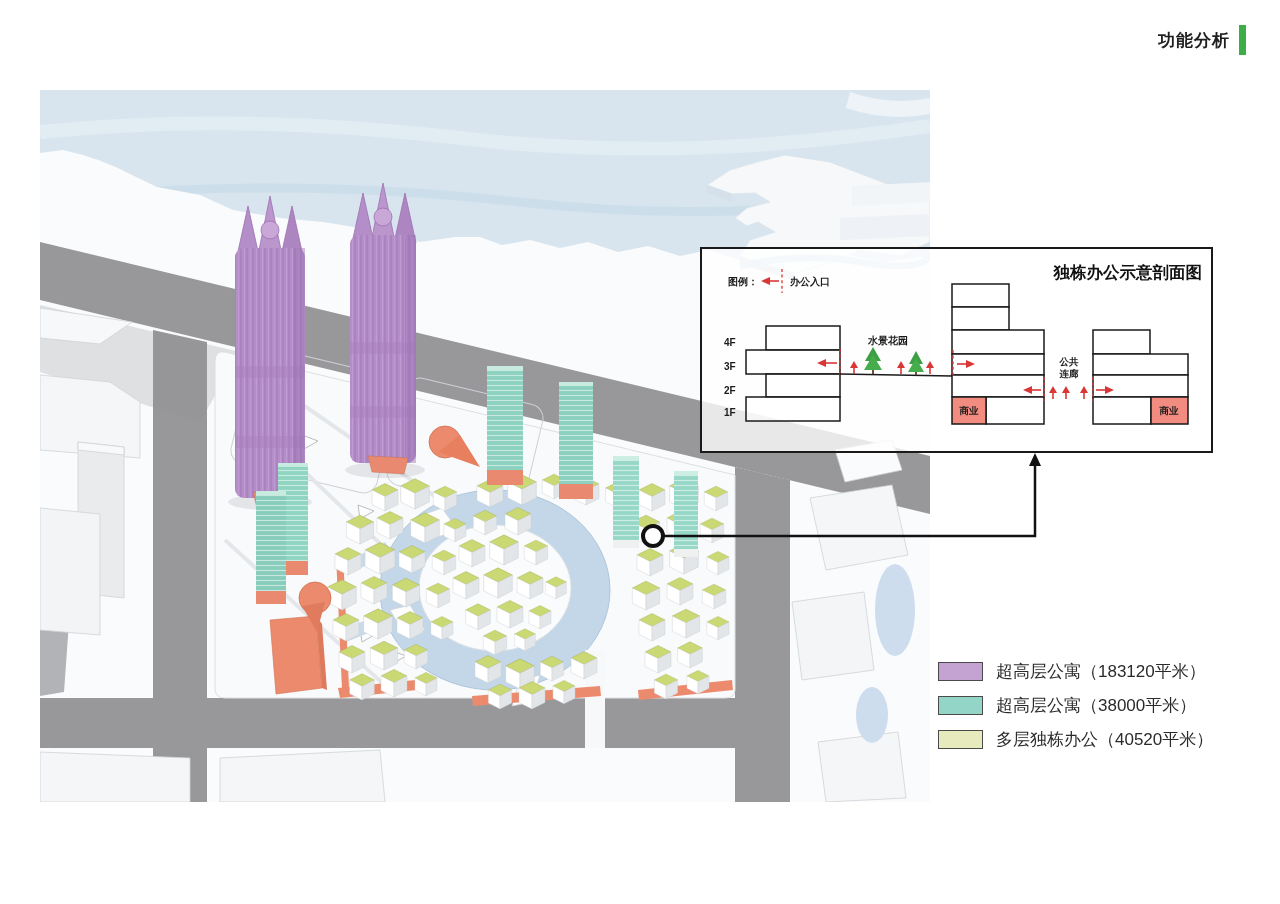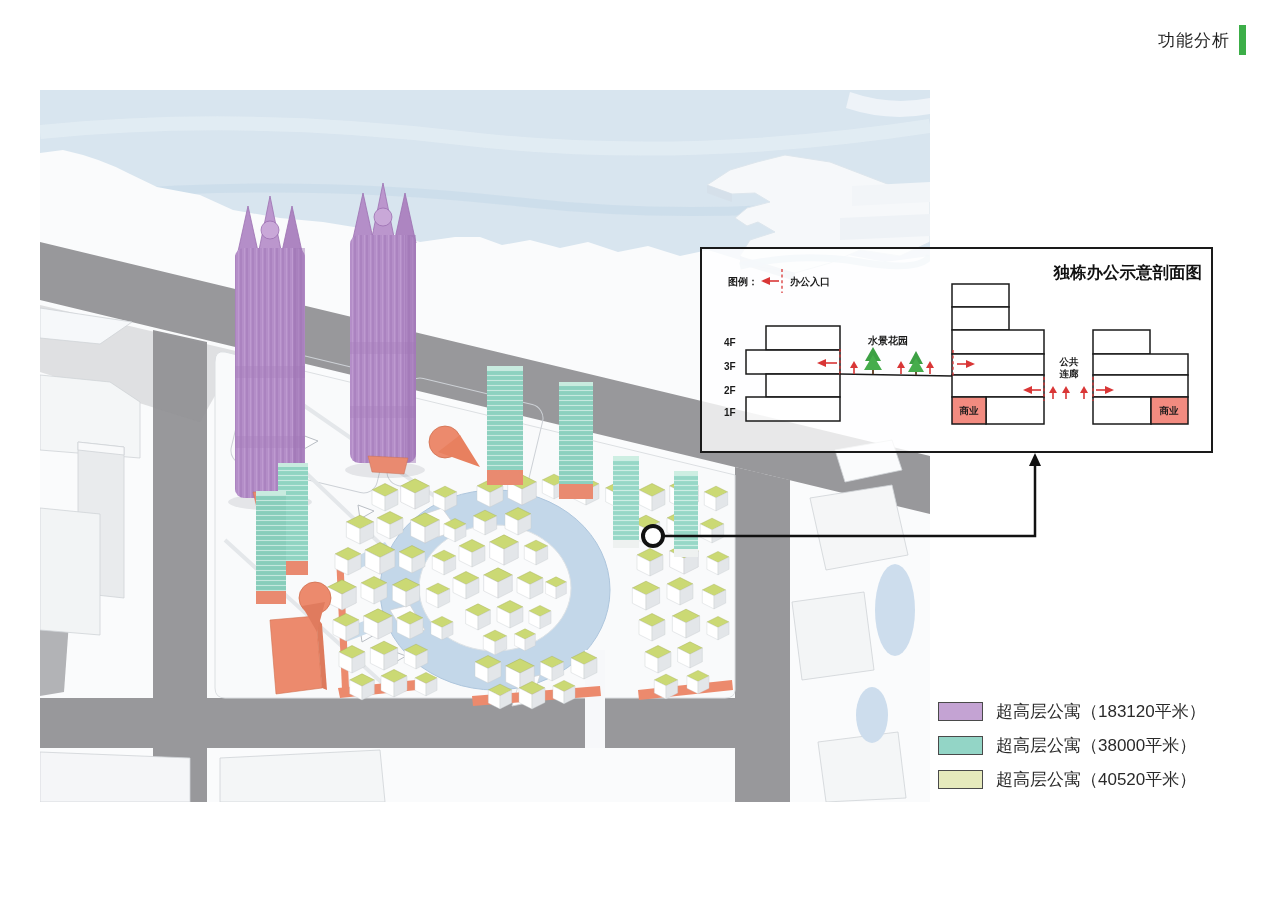--- a/index.html
+++ b/index.html
@@ -1,37 +1,37 @@
 <!DOCTYPE html>
 <html><head>
 <meta charset="utf-8">
 <style>
   html,body{margin:0;padding:0;background:#ffffff;}
   #page{position:relative;width:1280px;height:904px;background:#ffffff;overflow:hidden;
         font-family:"Liberation Sans",sans-serif;}
   
   #header{position:absolute;top:25px;right:34px;display:flex;align-items:center;gap:9px;}
-  #header .t{font-size:17px;font-weight:normal;color:#1f1f1f;letter-spacing:1px;}
+  #header .t{font-size:17px;font-weight:bold;color:#1f1f1f;letter-spacing:1px;}
   #header .bar{width:7px;height:30px;}
   
   #map{position:absolute;left:40px;top:90px;}
   
   #inset{position:absolute;left:700px;top:247px;width:513px;height:206px;box-sizing:border-box;
          border:2px solid #1a1a1a;background:rgba(255,255,255,0.78);padding-left:27px;}
   #inset svg{position:absolute;left:0;top:0;}
   .ins-label{font-family:"Liberation Sans",sans-serif;font-weight:bold;font-size:10px;fill:#1a1a1a;}
   .ins-small{font-family:"Liberation Sans",sans-serif;font-weight:bold;font-size:9.5px;fill:#1a1a1a;}
   .ins-title{font-family:"Liberation Sans",sans-serif;font-weight:bold;font-size:16.5px;fill:#111;}
   .sec-box{fill:rgba(255,255,255,0.55);stroke:#1a1a1a;stroke-width:1.5;}
   .sec-box2{fill:#ffffff;stroke:#1a1a1a;stroke-width:1.5;}
   .red-dash{stroke:#d93636;stroke-width:1.3;stroke-dasharray:3,2.6;fill:none;}
   .red-arr{stroke:#d93636;stroke-width:1.6;fill:none;}
   .red-fill{fill:#d93636;}
   
-  #legend{position:absolute;left:938px;top:700px;display:flex;flex-direction:column;gap:11px;}
+  #legend{position:absolute;left:938px;top:660px;display:flex;flex-direction:column;gap:11px;}
   .lrow{display:flex;align-items:center;gap:13px;}
   .lswatch{width:43px;height:17px;border:1.5px solid #4a4a4a;box-sizing:content-box;}
   .llabel{font-size:17px;color:#2a2a2a;white-space:nowrap;}
   
   #callout{position:absolute;left:0;top:0;pointer-events:none;}
 </style>
 </head>
 <body>
 
 <div id="page">
@@ -398,17 +398,17 @@
     <div class="lrow">
       <span class="lswatch" style="background: rgb(196, 163, 211);"></span>
       <span class="llabel">超高层公寓（183120平米）</span>
     </div>
     <div class="lrow">
       <span class="lswatch" style="background: rgb(147, 213, 198);"></span>
       <span class="llabel">超高层公寓（38000平米）</span>
     </div>
     <div class="lrow">
       <span class="lswatch" style="background: rgb(230, 234, 188);"></span>
-      <span class="llabel">超高层公寓（40520平米）</span>
+      <span class="llabel">多层独栋办公（40520平米）</span>
     </div>
   </div>
 
 </div>
 
 </body></html>

